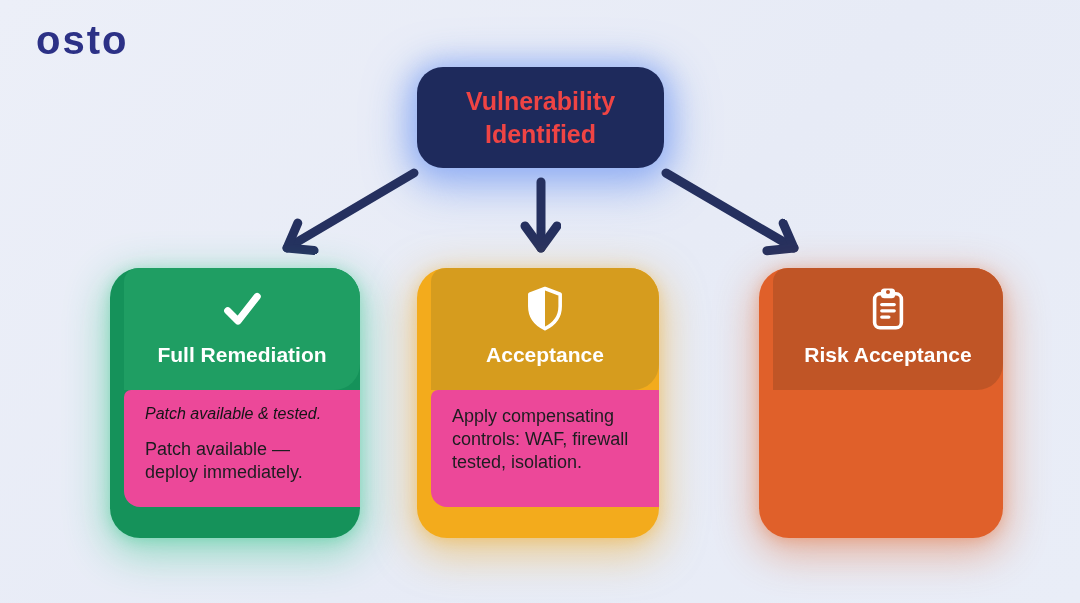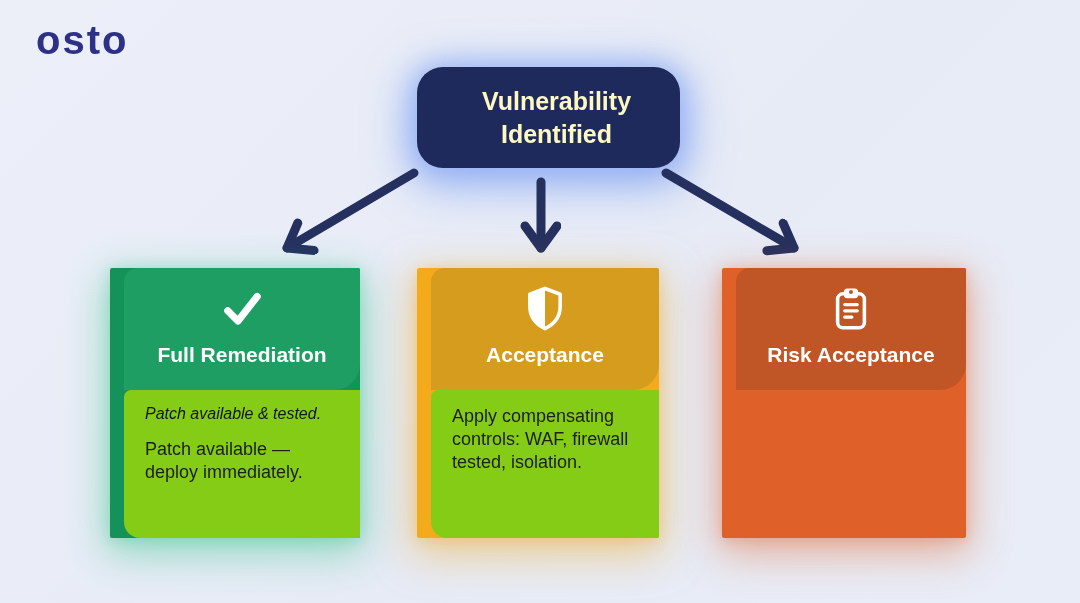--- a/index.html
+++ b/index.html
@@ -35,52 +35,51 @@
     left: 417px;
     top: 67px;
     width: 247px;
     height: 101px;
     background: #1e2a5c;
     border-radius: 26px;
     display: flex;
     align-items: center;
     justify-content: center;
     text-align: center;
-    color: #fef9c3;
+    color: #ef4444;
     font-size: 25px;
     line-height: 1.3;
     font-weight: 700;
     box-shadow: 0 10px 42px 10px rgba(132, 165, 243, 0.75),
                 0 0 22px 4px rgba(132, 165, 243, 0.45);
-    padding-left: 16px;
   }
 
   
   #arrows {
     position: absolute;
     left: 0; top: 0;
     width: 1080px;
     height: 603px;
     pointer-events: none;
   }
   #arrows path { stroke: #25305f; stroke-width: 9; fill: none; stroke-linecap: round; }
 
   
   .card {
     position: absolute;
     top: 268px;
     height: 270px;
-    border-radius: 2px;
+    border-radius: 30px;
     overflow: hidden;
   }
   .card-1 { left: 110px; width: 250px; background: #15925a;
             box-shadow: 0 12px 40px 4px rgba(41, 196, 130, 0.45), 0 2px 14px rgba(41,196,130,.30); }
   .card-2 { left: 417px; width: 242px; background: #f3ab1c;
             box-shadow: 0 12px 40px 4px rgba(240, 172, 40, 0.50), 0 2px 14px rgba(240,172,40,.32); }
-  .card-3 { left: 722px; width: 244px; background: #e0602a;
+  .card-3 { left: 759px; width: 244px; background: #e0602a;
             box-shadow: 0 12px 40px 4px rgba(226, 105, 48, 0.45), 0 2px 14px rgba(226,105,48,.30); }
 
   .card-header {
     position: relative;
     margin-left: 14px;
     height: 122px;
     border-radius: 14px 0 0 0;
     border-bottom-right-radius: 26px;
     display: flex;
     flex-direction: column;
@@ -98,22 +97,22 @@
     margin-top: 9px;
     color: #ffffff;
     font-size: 21px;
     font-weight: 700;
     white-space: nowrap;
   }
 
   .card-body {
     position: relative;
     margin-left: 14px;
-    height: 148px;
-    background: #84cc16;
+    height: 117px;
+    background: #ec4899;
     border-radius: 7px 0 0 16px;
     box-sizing: border-box;
     padding: 15px 27px 0 21px;
   }
   .card-subtitle {
     font-style: italic;
     font-size: 16px;
     color: #141416;
     white-space: nowrap;
     margin-bottom: 15px;

